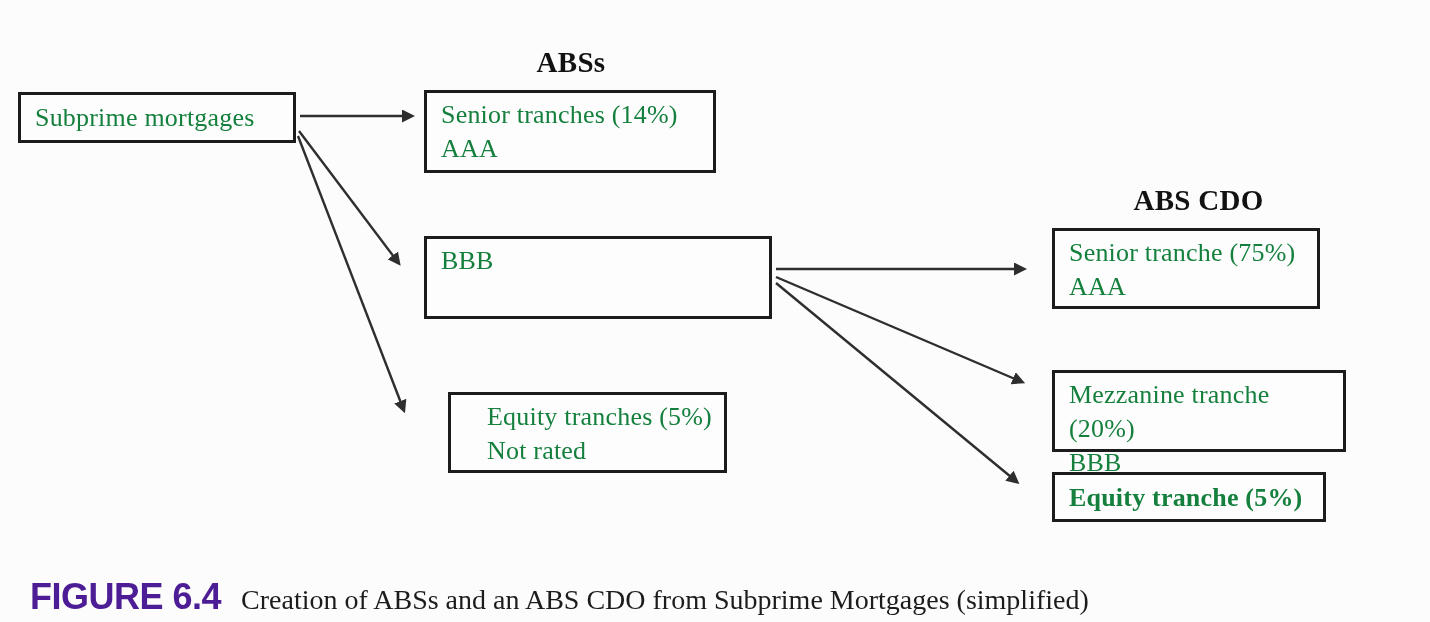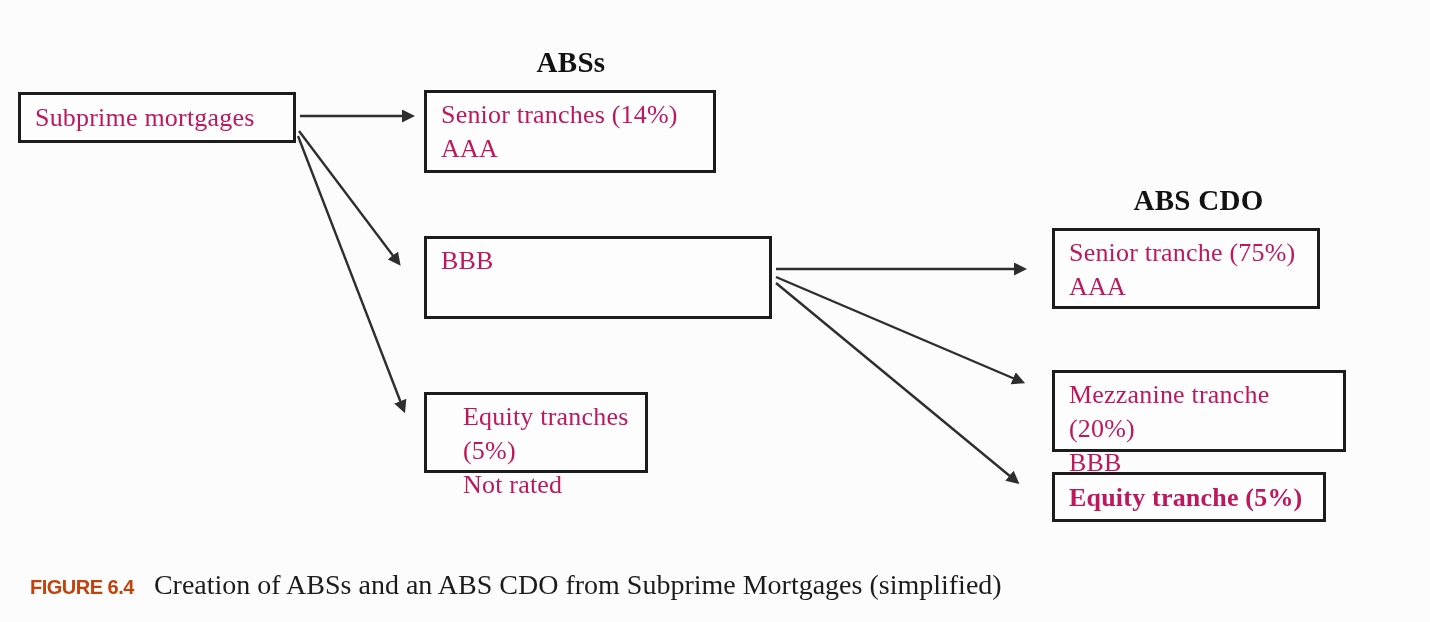--- a/index.html
+++ b/index.html
@@ -20,21 +20,21 @@
     inset: 0;
   }
   .node {
     position: absolute;
     background: #fdfdfd;
     border: 3px solid #1c1c1c;
     box-sizing: border-box;
     padding: 5px 10px 4px 14px;
     font-size: 26px;
     line-height: 34px;
-    color: #be185d;
+    color: #15803d;
     letter-spacing: 0.2px;
   }
   .node.single {
     display: flex;
     align-items: center;
   }
   .col-title {
     position: absolute;
     font-weight: bold;
     font-size: 29px;
@@ -52,23 +52,23 @@
     left: 30px;
     top: 550px;
     display: flex;
     align-items: baseline;
     gap: 20px;
     white-space: nowrap;
   }
   .caption .fig-label {
     font-family: "Liberation Sans", "DejaVu Sans", sans-serif;
     font-weight: bold;
-    font-size: 20px;
+    font-size: 36px;
     letter-spacing: -0.5px;
-    color: #c2410c;
+    color: #4c1d95;
     margin-top: 26px;
   }
   .caption .fig-text {
     font-size: 28px;
     color: #1c1c1c;
   }
 </style>
 </head>
 <body>
 
@@ -97,21 +97,21 @@
 
   <div class="node" style="left:424px; top:90px; width:292px; height:83px;">
     <div>Senior tranches (14%)</div>
     <div>AAA</div>
   </div>
 
   <div class="node" style="left:424px; top:236px; width:348px; height:83px;">
     <div>BBB</div>
   </div>
 
-  <div class="node" style="left:424px; top:392px; width:224px; height:81px;padding-left:36px;">
+  <div class="node" style="left:448px; top:392px; width:279px; height:81px;padding-left:36px;">
     <div>Equity tranches (5%)</div>
     <div>Not rated</div>
   </div>
 
   <div class="node" style="left:1052px; top:228px; width:268px; height:81px;">
     <div>Senior tranche (75%)</div>
     <div>AAA</div>
   </div>
 
   <div class="node" style="left:1052px; top:370px; width:294px; height:82px;">

